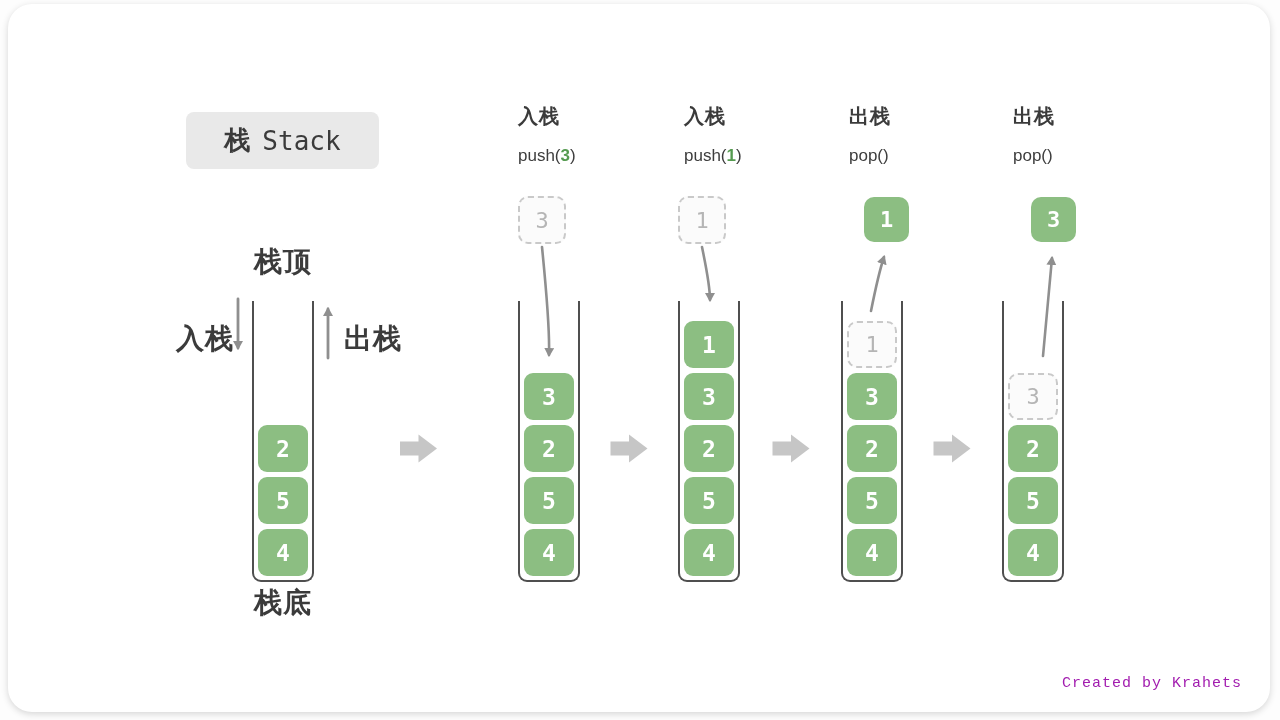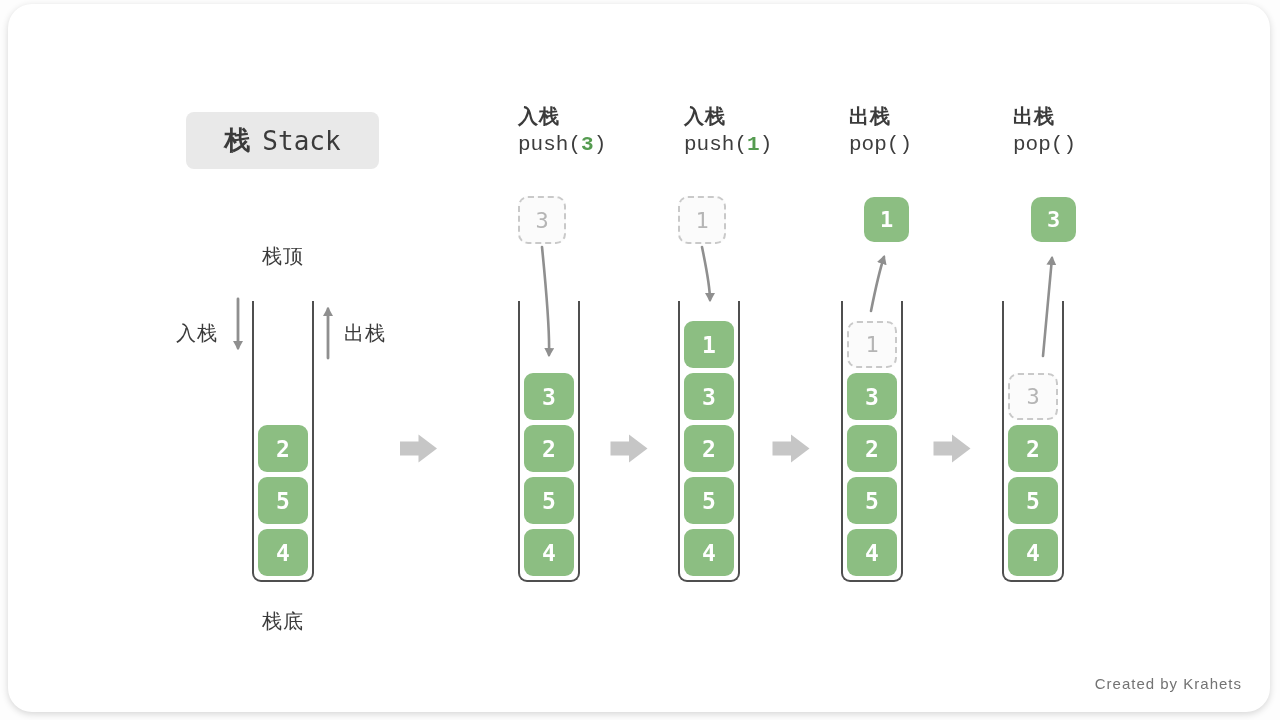--- a/index.html
+++ b/index.html
@@ -27,25 +27,25 @@
     position:absolute;left:186px;top:112px;width:193px;height:57px;
     background:#e9e9e9;border-radius:8px;
     display:flex;align-items:center;justify-content:center;gap:12px;
     color:var(--ink);
   }
   .title-zh{font-size:26px;font-weight:bold;}
   .title-en{font-size:26px;font-weight:normal;font-family:"DejaVu Sans Mono","Liberation Mono",monospace;}
 
   .op{position:absolute;top:103px;}
   .op-name{font-size:20px;font-weight:bold;color:var(--ink);letter-spacing:1px;}
-  .op-code{margin-top:3px;font-size:21px;color:#3d3d3d;
-    font-family:Liberation Mono, monospace;}
+  .op-code{margin-top:16px;font-size:17px;color:#3d3d3d;
+    font-family:Liberation Sans, sans-serif;}
   .op-code .arg{color:var(--code-arg-green);font-weight:bold;}
 
-  .lbl{position:absolute;font-size:20px;font-weight:normal;color:var(--ink);letter-spacing:1px;}
+  .lbl{position:absolute;font-size:28px;font-weight:bold;color:var(--ink);letter-spacing:1px;}
   .lbl.centered{width:62px;text-align:center;}
 
   .stack{
     position:absolute;top:301px;width:62px;height:281px;box-sizing:border-box;
     border-left:2px solid #4f4f4f;border-right:2px solid #4f4f4f;border-bottom:2px solid #4f4f4f;
     border-radius:0 0 9px 9px;
     display:flex;flex-direction:column;justify-content:flex-end;align-items:center;
     gap:5px;padding-bottom:4px;
   }
   .block{
@@ -66,22 +66,22 @@
     position:absolute;width:45px;height:45px;border-radius:10px;
     background:var(--block-green);color:#fff;
     display:flex;align-items:center;justify-content:center;
     font-family:"DejaVu Sans Mono","Liberation Mono",monospace;font-size:22px;font-weight:bold;
   }
 
   svg.overlay{position:absolute;inset:0;pointer-events:none;}
 
   .watermark{
     position:absolute;right:38px;top:675px;
-    font-family:Liberation Sans, sans-serif;
-    font-size:15px;color:#737373;letter-spacing:1px;
+    font-family:Liberation Mono, monospace;
+    font-size:15px;color:#a21caf;letter-spacing:1px;
   }
 </style>
 </head>
 <body>
 
 <div class="card"></div>
 
 <div class="layer">
 
   <div class="title-box">
@@ -100,21 +100,21 @@
   <div class="op" style="left:849px">
     <div class="op-name">出栈</div>
     <div class="op-code"><span>pop(</span><span class="arg"></span><span>)</span></div>
   </div>
   <div class="op" style="left:1013px">
     <div class="op-name">出栈</div>
     <div class="op-code"><span>pop(</span><span class="arg"></span><span>)</span></div>
   </div>
 
   <div class="lbl centered" style="left:252px;top:243px">栈顶</div>
-  <div class="lbl centered" style="left:252px;top:608px">栈底</div>
+  <div class="lbl centered" style="left:252px;top:584px">栈底</div>
   <div class="lbl" style="left:176px;top:320px">入栈</div>
   <div class="lbl" style="left:344px;top:320px">出栈</div>
 
   <div class="stack" style="left:252px">
     <div class="block">2</div>
     <div class="block">5</div>
     <div class="block">4</div>
   </div>
 
   <div class="ghost floating" style="left:518px;top:196px">3</div>

